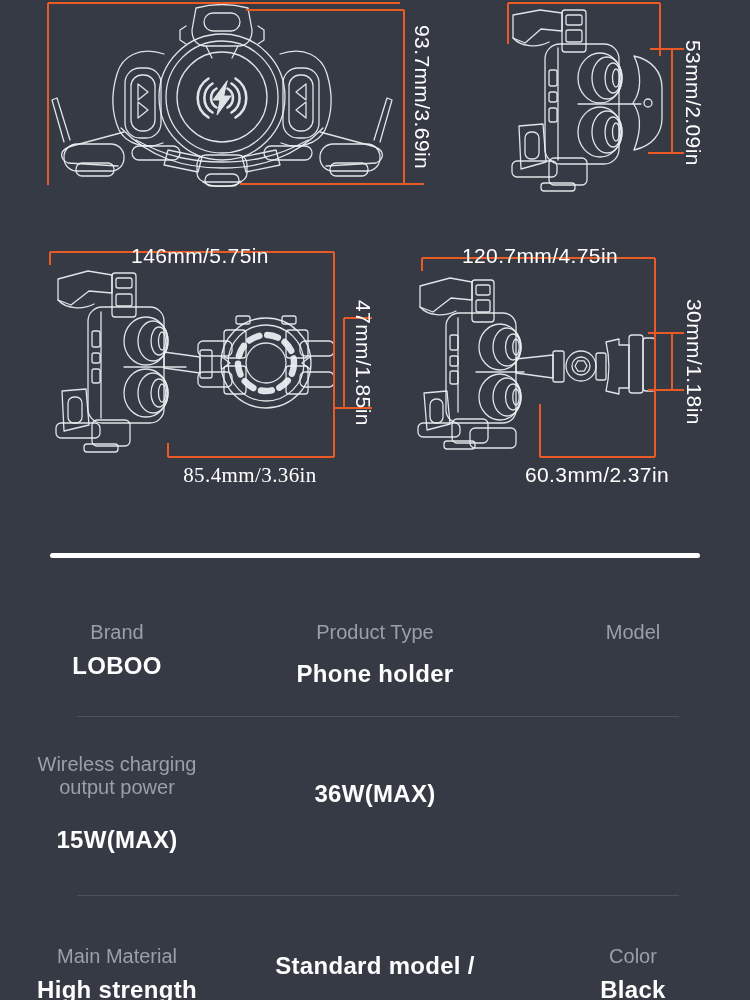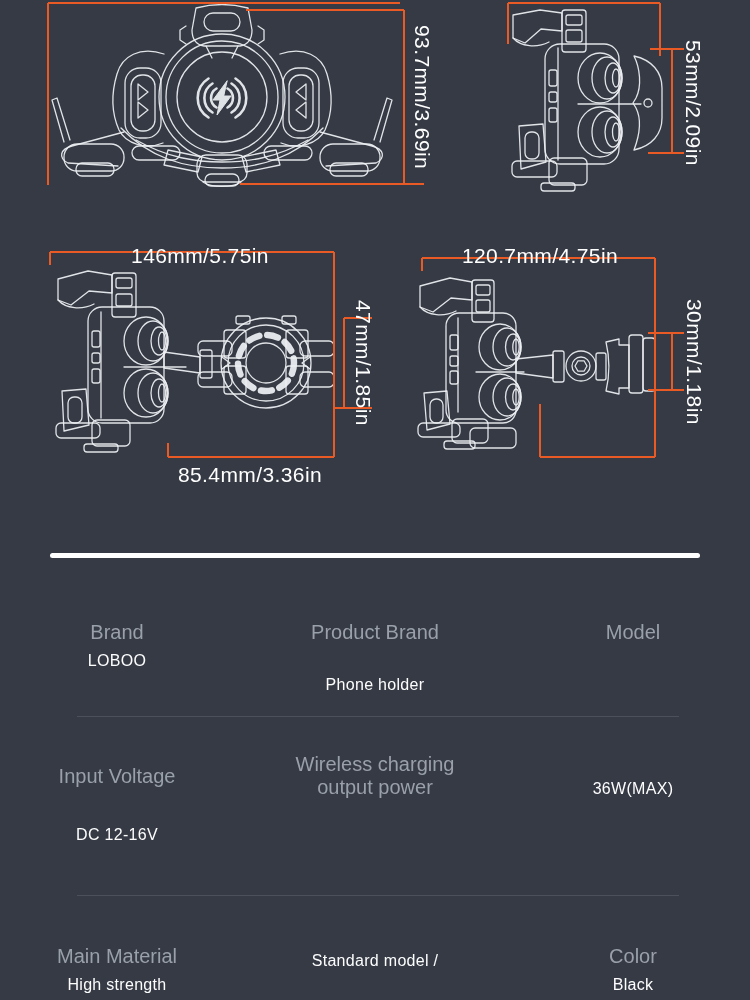--- a/index.html
+++ b/index.html
@@ -36,25 +36,25 @@
   
   .spec-row { position:absolute; left:20px; width:710px; display:grid; grid-template-columns:194px 322px 194px; }
   .spec-cell { text-align:center; }
   .spec-label {
     color:#9aa0aa; font-size:20px; line-height:23px;
     max-width:215px; margin:0 auto;
     display:flex; align-items:center; justify-content:center; height:46px;text-align:center;
   }
   .row-single .spec-label { height:24px; }
   .spec-value {
-    color:#fdfdfe; font-size:16px; font-weight:normal; letter-spacing:.3px;
+    color:#fdfdfe; font-size:24px; font-weight:bold; letter-spacing:.3px;
     margin-top:8px; white-space:nowrap;
   }
   .row2 .spec-value { margin-top:27px; }
-  .shift-down { margin-top:32px; }
+  .shift-down { margin-top:16px; }
 </style>
 </head>
 <body>
 
 <div class="screen">
 
   <svg class="drawings" width="750" height="545" viewBox="0 0 750 545">
 
     <g class="wire">
       <circle cx="222" cy="97" r="63"></circle>
@@ -224,47 +224,45 @@
       <path d="M422,258 H655 M422,258 V271 M655,258 V457 M540,457 H655 M540,404 V457 M648,333 H684 M648,390 H684 M672,333 V390"></path>
     </g>
   </svg>
 
   <div class="dim-label dim-vert" style="left:407px; top:10px; height:175px; width:30px;">93.7mm/3.69in</div>
   <div class="dim-label dim-vert" style="left:680px; top:40px; height:125px; width:26px;">53mm/2.09in</div>
   <div class="dim-label" style="left:60px; top:244px; width:280px;">146mm/5.75in</div>
   <div class="dim-label" style="left:400px; top:244px; width:280px;">120.7mm/4.75in</div>
   <div class="dim-label dim-vert" style="left:349px; top:300px; height:126px; width:28px;">47mm/1.85in</div>
   <div class="dim-label dim-vert" style="left:680px; top:300px; height:124px; width:28px;">30mm/1.18in</div>
-  <div class="dim-label" style="left:110px; top:463px; width:280px;">85.4mm/3.36in</div>
+  <div class="dim-label" style="left:110px; top:463px; width:280px;font-family:Liberation Serif, serif;">85.4mm/3.36in</div>
+  <div class="dim-label" style="left:457px; top:463px; width:280px;">60.3mm/2.37in</div>
 
   <div class="divider-strong"></div>
 
   <div class="spec-row row-single" style="top:620px;">
     <div class="spec-cell">
       <div class="spec-label">Brand</div>
       <div class="spec-value">LOBOO</div>
     </div>
     <div class="spec-cell">
-      <div class="spec-label">Product Brand</div>
+      <div class="spec-label">Product Type</div>
       <div class="spec-value shift-down">Phone holder</div>
     </div>
     <div class="spec-cell">
       <div class="spec-label">Model</div>
     </div>
   </div>
 
   <div class="divider-thin" style="top:716px;"></div>
 
   <div class="spec-row row2" style="top:753px;">
     <div class="spec-cell">
-      <div class="spec-label">Input Voltage</div>
-      <div class="spec-value">DC 12-16V</div>
-    </div>
-    <div class="spec-cell">
       <div class="spec-label">Wireless charging output power</div>
+      <div class="spec-value">15W(MAX)</div>
     </div>
     <div class="spec-cell">
       <div class="spec-value">36W(MAX)</div>
     </div>
   </div>
 
   <div class="divider-thin" style="top:895px;"></div>
 
   <div class="spec-row row-single" style="top:944px;">
     <div class="spec-cell">

